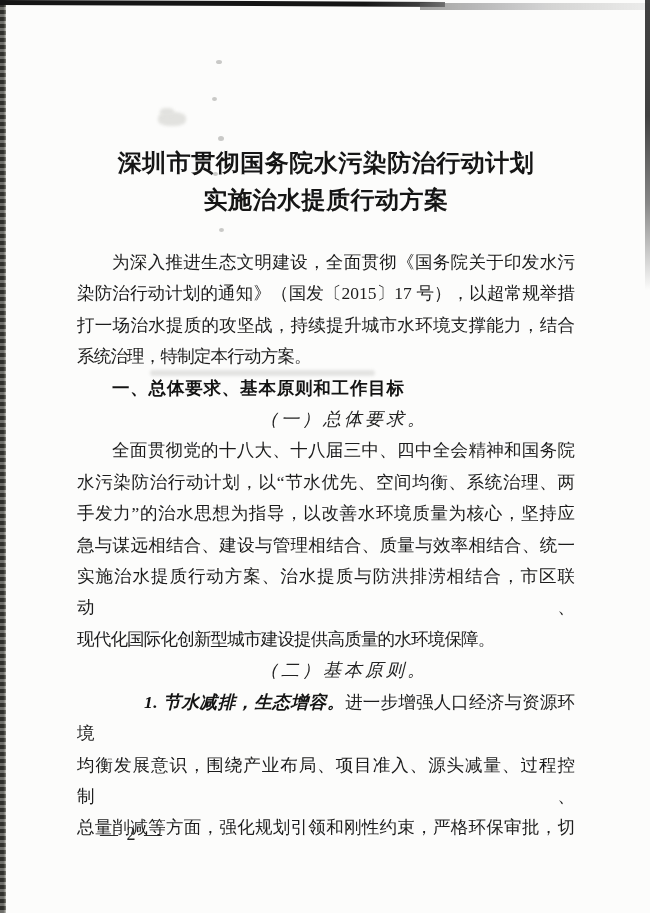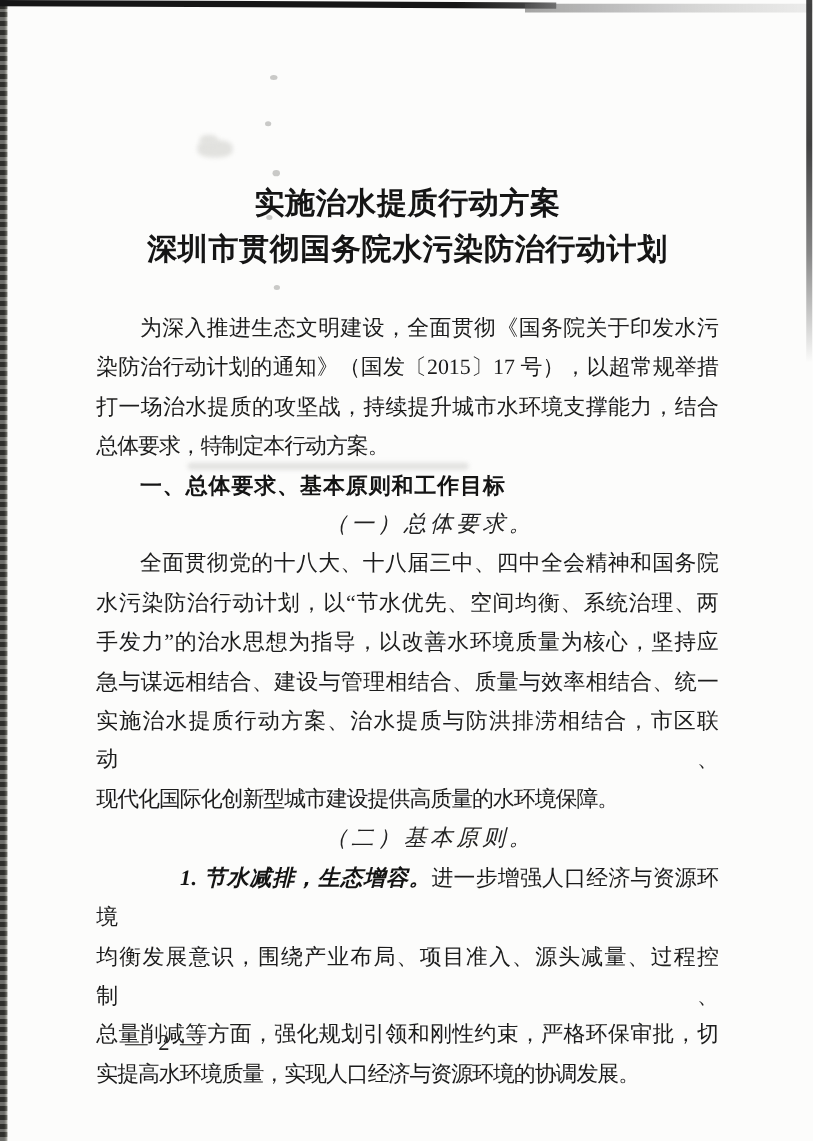--- a/index.html
+++ b/index.html
@@ -83,43 +83,42 @@
   <div class="speck" style="left:216px; top:60px;  width:6px; height:4px;"></div>
   <div class="speck" style="left:212px; top:97px;  width:5px; height:4px;"></div>
   <div class="speck" style="left:218px; top:136px; width:6px; height:5px;"></div>
   <div class="speck" style="left:213px; top:172px; width:5px; height:4px;"></div>
   <div class="speck" style="left:219px; top:228px; width:5px; height:4px;"></div>
   <div class="smudge" style="left:158px; top:112px; width:28px; height:14px;"></div>
   <div class="smudge" style="left:160px; top:108px; width:14px; height:8px;"></div>
   <div class="ghost-line"></div>
 
   <div class="title-block">
+    <div>深圳市贯彻国务院水污染防治行动计划</div>
     <div>实施治水提质行动方案</div>
-    <div>深圳市贯彻国务院水污染防治行动计划</div>
   </div>
 
   <div class="body-block">
     <div class="line just indent">为深入推进生态文明建设，全面贯彻《国务院关于印发水污</div>
     <div class="line just">染防治行动计划的通知》（国发〔2015〕17 号），以超常规举措</div>
     <div class="line just">打一场治水提质的攻坚战，持续提升城市水环境支撑能力，结合</div>
-    <div class="line partial">总体要求，特制定本行动方案。</div>
+    <div class="line partial">系统治理，特制定本行动方案。</div>
 
     <div class="line h1 indent">一、总体要求、基本原则和工作目标</div>
     <div class="line kai indent">（一）总体要求。</div>
 
     <div class="line just indent">全面贯彻党的十八大、十八届三中、四中全会精神和国务院</div>
     <div class="line just">水污染防治行动计划，以“节水优先、空间均衡、系统治理、两</div>
     <div class="line just">手发力”的治水思想为指导，以改善水环境质量为核心，坚持应</div>
     <div class="line just">急与谋远相结合、建设与管理相结合、质量与效率相结合、统一</div>
     <div class="line just">实施治水提质行动方案、治水提质与防洪排涝相结合，市区联动、</div>
     <div class="line partial">现代化国际化创新型城市建设提供高质量的水环境保障。</div>
 
     <div class="line kai indent">（二）基本原则。</div>
 
     <div class="line just indent"><span class="lead-bold">1. 节水减排，生态增容。</span><span>进一步增强人口经济与资源环境</span></div>
     <div class="line just">均衡发展意识，围绕产业布局、项目准入、源头减量、过程控制、</div>
     <div class="line just">总量削减等方面，强化规划引领和刚性约束，严格环保审批，切</div>
-    <div class="line partial">实提高水环境质量，实现人口经济与资源环境的协调发展。</div>
   </div>
 
   <div class="page-number">— 2 —</div>
 
 </div>
 
 </body></html>

